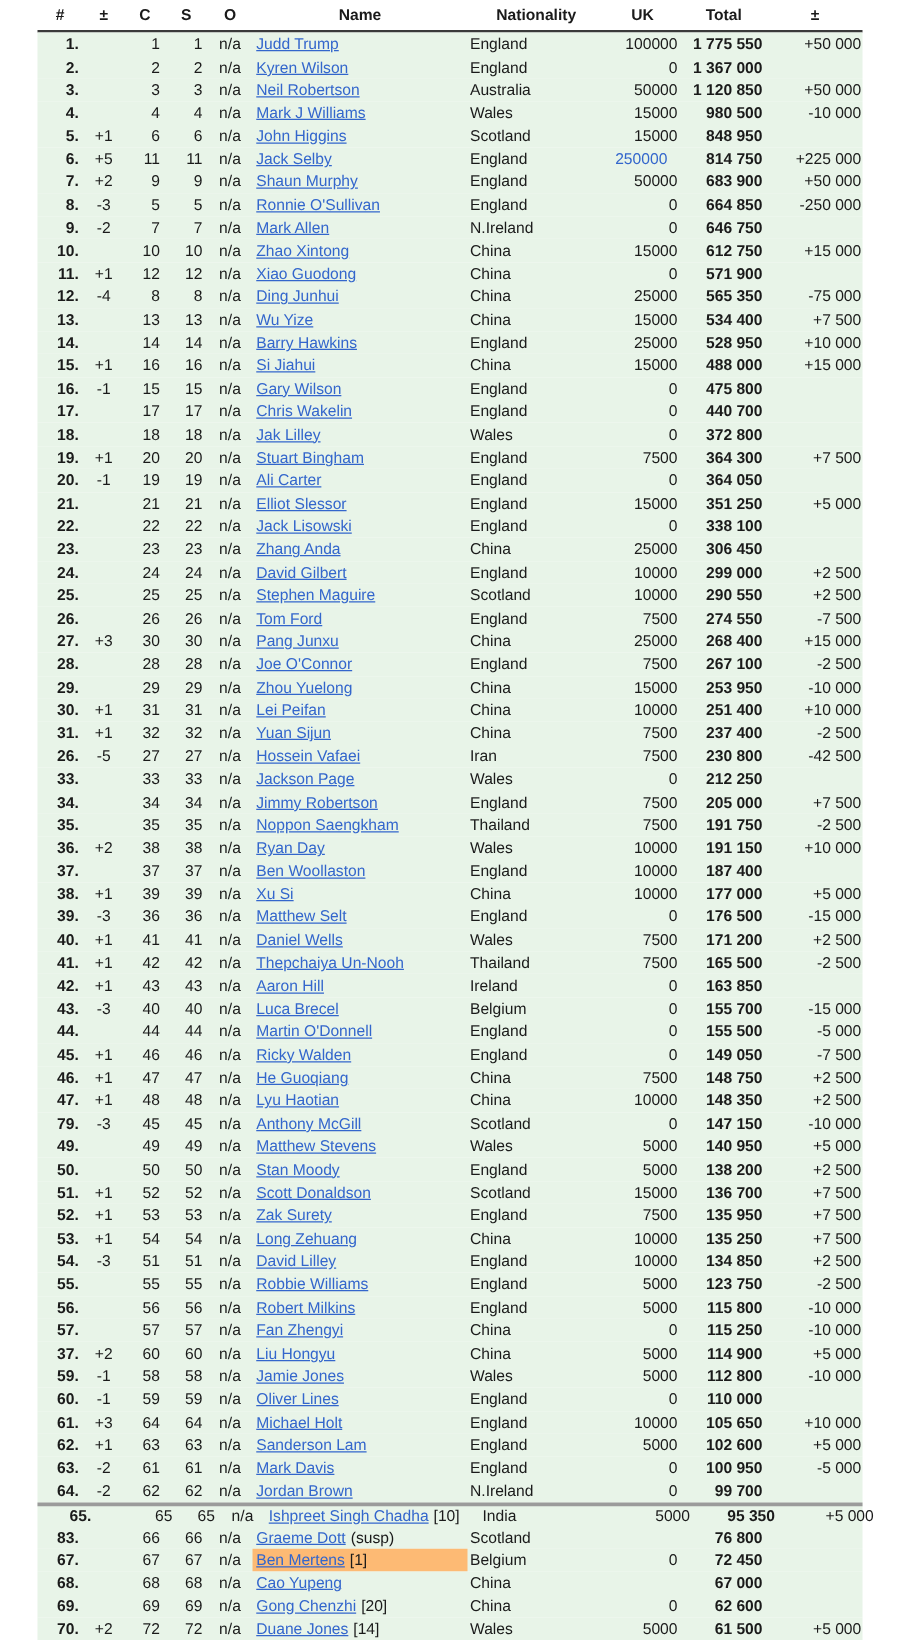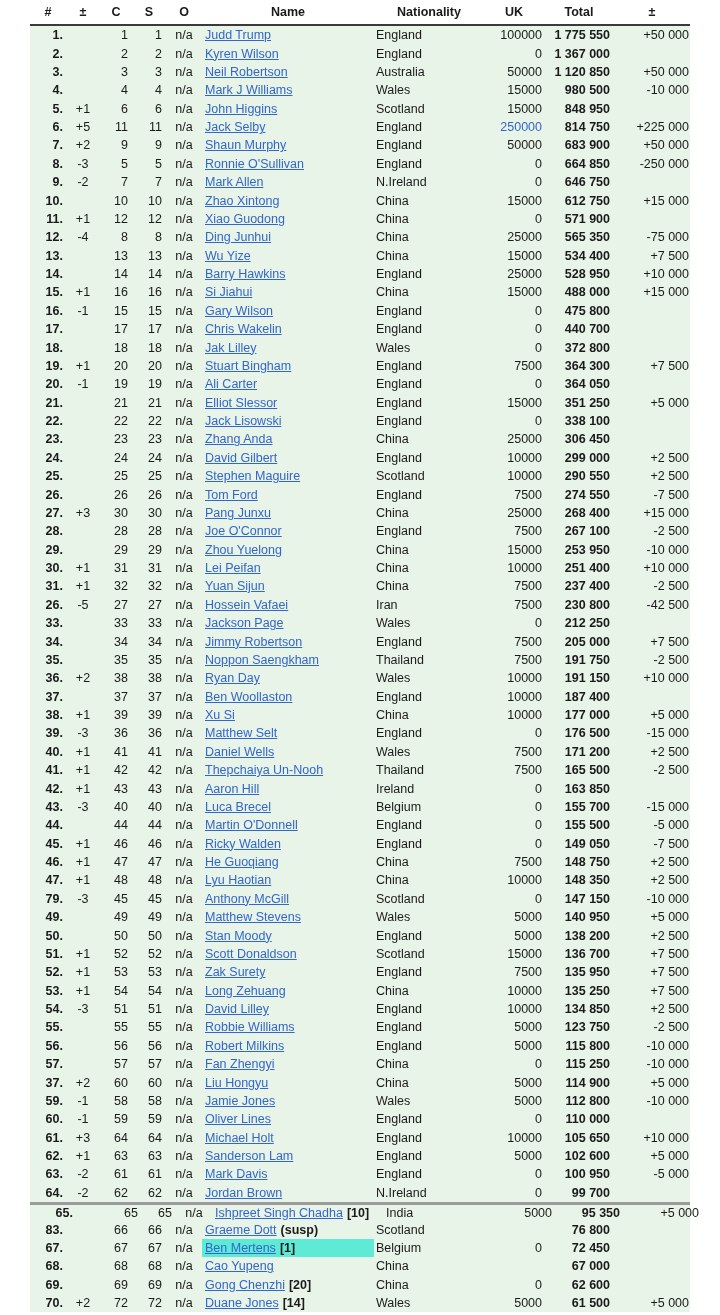--- a/index.html
+++ b/index.html
@@ -33,28 +33,28 @@
     border-top:3px solid #9b9b9b;
     padding-left:10px;
   }
   .cell{white-space:nowrap;overflow:visible;}
   .c-rank{text-align:right;padding-right:3px;font-weight:bold;}
   .c-move{text-align:center;}
   .c-c{text-align:right;padding-right:4px;}
   .c-s{text-align:right;padding-right:4px;}
   .c-o{text-align:center;}
   .c-name{text-align:left;padding-left:3px;height:100%;display:flex;align-items:center;}
-  .c-name.hl{background:#5eead4;align-items:center;}
+  .c-name.hl{background:#fdba74;align-items:center;}
   .c-nat{text-align:left;padding-left:2px;}
   .c-uk{text-align:right;padding-right:2px;}
-  .c-uk.link{color:#3366cc;}
+  .c-uk.link{color:#3366cc;text-align:center;}
   .c-total{text-align:right;padding-right:4px;font-weight:bold;}
   .c-diff{text-align:right;padding-right:1px;}
   a.player{color:#3366cc;text-decoration:underline;}
-  .suffix{color:#1a1a1a;text-decoration:none;margin-left:4px;font-weight:bold;}
+  .suffix{color:#1a1a1a;text-decoration:none;margin-left:4px;}
 </style>
 </head>
 <body>
 
 <div class="rankings">
   <div class="trow thead">
     <div>#</div>
     <div>±</div>
     <div>C</div>
     <div>S</div>

